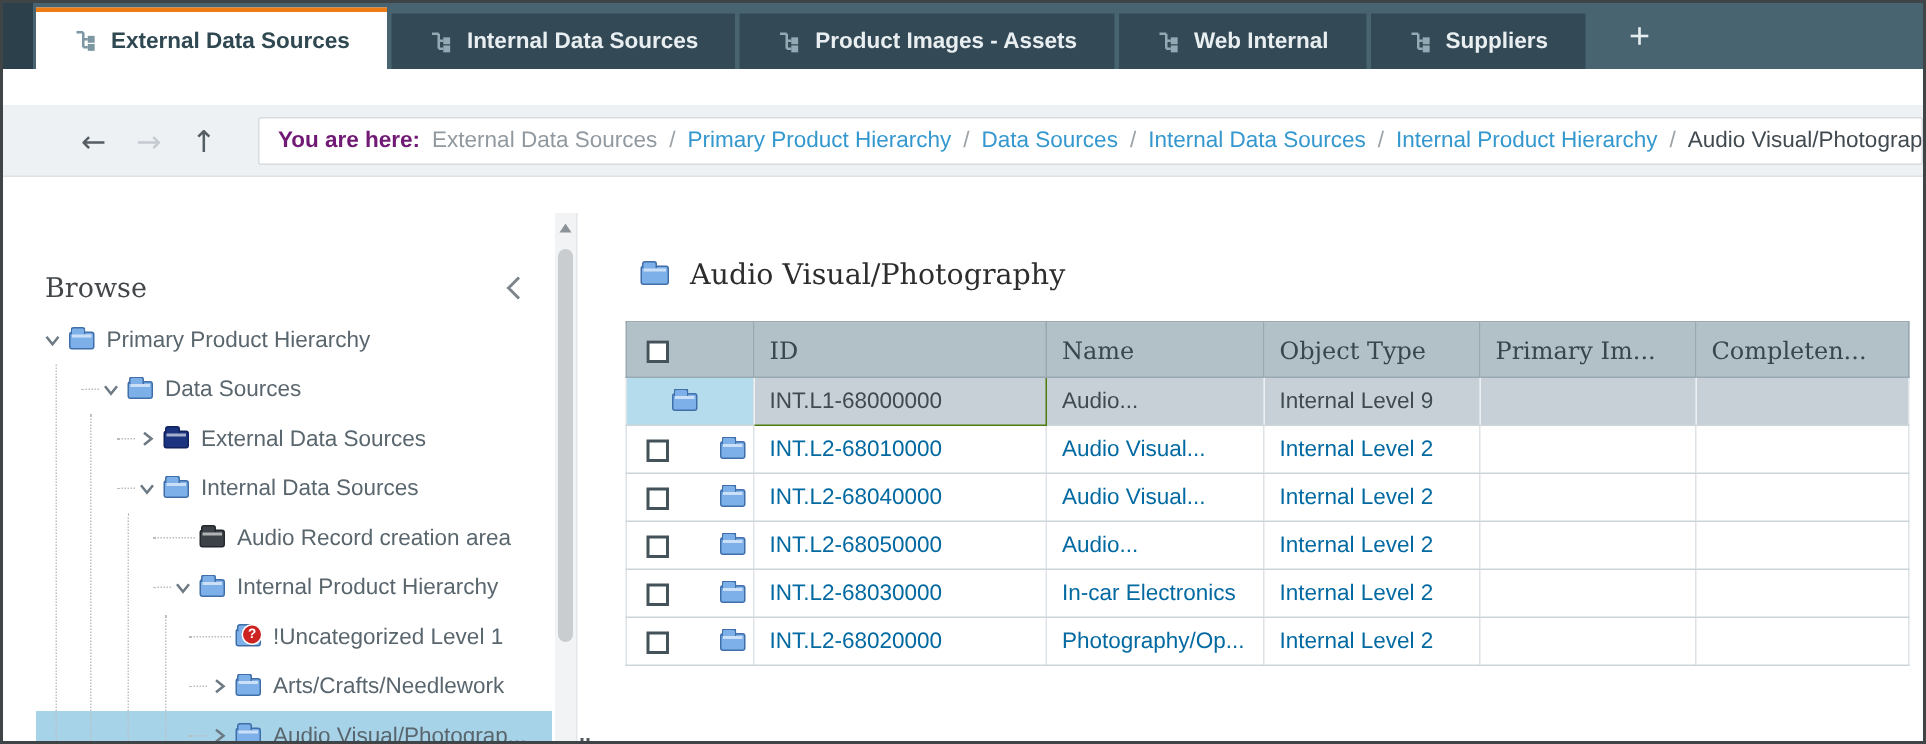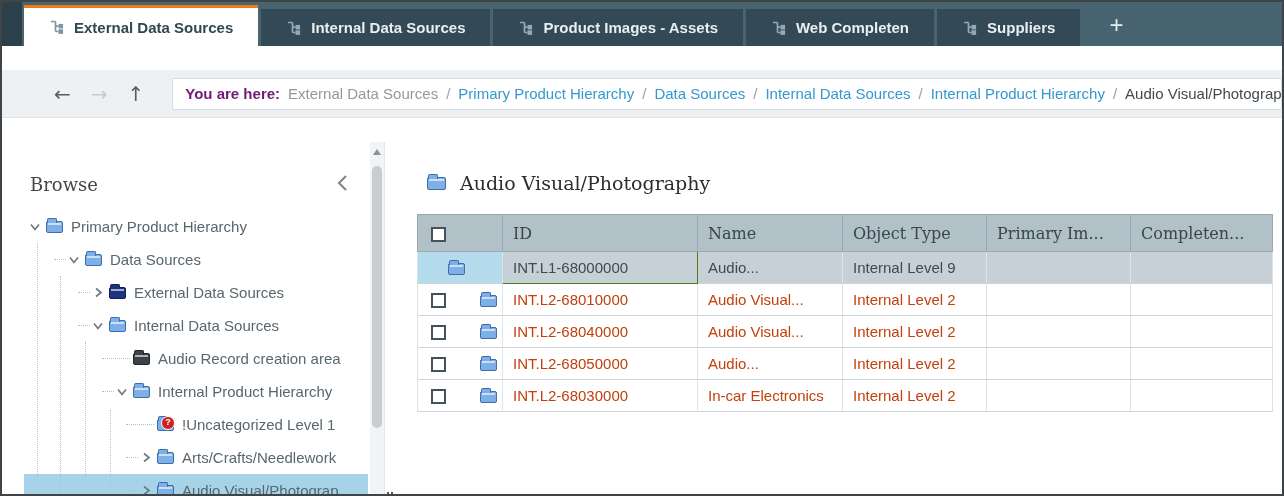--- a/index.html
+++ b/index.html
@@ -30,21 +30,21 @@
   .crumb-item:first-of-type .sep { display:none; }
   .crumb-item.link .crumb { color:var(--link_blue,#3498cf); cursor:pointer; }
   .crumb-item.nolink .crumb { color:#9199a0; }
   .crumb-item.nolink:last-of-type .crumb { color:#414a50; }
 
   
   .content { flex:1; display:flex; min-height:0; }
 
   
   aside { width:382px; flex:none; position:relative; overflow:hidden; }
-  .side-head { display:flex; align-items:flex-start; justify-content:space-between; padding:32px 36px 0 28px; height:68px; }
+  .side-head { display:flex; align-items:center; justify-content:space-between; padding:32px 36px 0 28px; height:68px; }
   .side-title { font-family:"DejaVu Serif", serif; font-size:18px; color:#44474a; }
   .tree { position:relative; height:330px; padding-right:16px; }
   .guide { position:absolute; bottom:0; width:0; border-left:1px dotted #bcc1c5; }
   .g1 { left:35px; top:33px; } .g2 { left:58px; top:66px; }
   .g3 { left:83px; top:132px; } .g4 { left:108px; top:200px; }
   .trow { height:33px; margin-left:22px; display:flex; align-items:center; padding-left:calc(6px + var(--lvl,0) * 24px); font-size:15px; color:#5a666e; cursor:default; }
   .trow.selected { background:var(--selection_blue,#a7d3e8); }
   .conn { width:12px; border-top:1px dotted #b9bdc1; margin-right:3px; flex:none; }
   .exp-none .conn { width:28px; }
   .chev { flex:none; margin-right:6px; }
@@ -72,21 +72,21 @@
   .handle { position:absolute; top:350px; left:2px; display:flex; gap:2px; }
   .handle i { width:2px; height:17px; background:#50585e; }
 
   
   main { flex:1; min-width:0; padding:30px 0 0 23px; overflow:hidden; }
   .panel-title-row { display:flex; align-items:center; gap:14px; margin:0 0 20px 10px; }
   .main-title { font-family:"DejaVu Serif", serif; font-size:19px; color:#2d2d2d; }
 
   table { border-collapse:collapse; table-layout:fixed; width:855px; }
   th { background:var(--table_header_gray,#b2c0c8); border:1px solid #9aa9b1; font-family:"DejaVu Serif", serif; font-weight:400; font-size:16px; color:#39464e; text-align:left; padding:4px 10px; height:37px; }
-  td { border:1px solid #dde3e7; border-bottom:1px solid #ccd5da; padding:0 10px; height:32px; font-size:15px; color:#c2410c; white-space:nowrap; overflow:hidden; }
+  td { border:1px solid #dde3e7; border-bottom:1px solid #ccd5da; padding:0 10px; height:32px; font-size:15px; color:#0369a1; white-space:nowrap; overflow:hidden; }
   .cb { width:15px; height:15px; border:2px solid #44525a; background:#fff; display:inline-block; vertical-align:middle; }
   th.col-check, td.col-check { padding:0; }
   .col-check .cb { margin-left:13px; }
   .col-check .folder { margin-left:30px; vertical-align:middle; }
   tr.row.selected td { background:var(--selected_row_gray,#c7d0d6); color:#3f4a51; }
   tr.row.selected td.col-check { background:#b5dcec; }
   tr.row.selected td.col-id { border:1px solid #4d7c0f; }
 </style>
 </head>
 <body>
@@ -123,21 +123,21 @@
           </svg>
           <span class="tab-label">Product Images - Assets</span>
         </div>
 
         <div class="tab">
           <svg class="tabicon" width="15" height="16" viewBox="0 0 15 16">
             <path d="M2 2.5 H6.5 M6.5 2.5 V12.5 M6.5 7.2 H9.5 M6.5 12.5 H9.5" stroke="currentColor" stroke-width="1.7" fill="none"></path>
             <rect x="9.5" y="4.9" width="4.6" height="4.6" fill="currentColor"></rect>
             <rect x="9.5" y="10.3" width="4.6" height="4.6" fill="currentColor"></rect>
           </svg>
-          <span class="tab-label">Web Completen</span>
+          <span class="tab-label">Web Internal</span>
         </div>
 
         <div class="tab">
           <svg class="tabicon" width="15" height="16" viewBox="0 0 15 16">
             <path d="M2 2.5 H6.5 M6.5 2.5 V12.5 M6.5 7.2 H9.5 M6.5 12.5 H9.5" stroke="currentColor" stroke-width="1.7" fill="none"></path>
             <rect x="9.5" y="4.9" width="4.6" height="4.6" fill="currentColor"></rect>
             <rect x="9.5" y="10.3" width="4.6" height="4.6" fill="currentColor"></rect>
           </svg>
           <span class="tab-label">Suppliers</span>
         </div>
@@ -384,18 +384,29 @@
                 <span class="cb"></span>
                 <span class="folder"></span>
               </td>
               <td class="col-id">INT.L2-68030000</td>
               <td>In-car Electronics</td>
               <td>Internal Level 2</td>
               <td></td>
               <td></td>
             </tr>
 
+            <tr class="row">
+              <td class="col-check">
+                <span class="cb"></span>
+                <span class="folder"></span>
+              </td>
+              <td class="col-id">INT.L2-68020000</td>
+              <td>Photography/Op...</td>
+              <td>Internal Level 2</td>
+              <td></td>
+              <td></td>
+            </tr>
           </tbody>
       </table>
     </main>
 
   </div>
 </div>
 
 </body></html>

